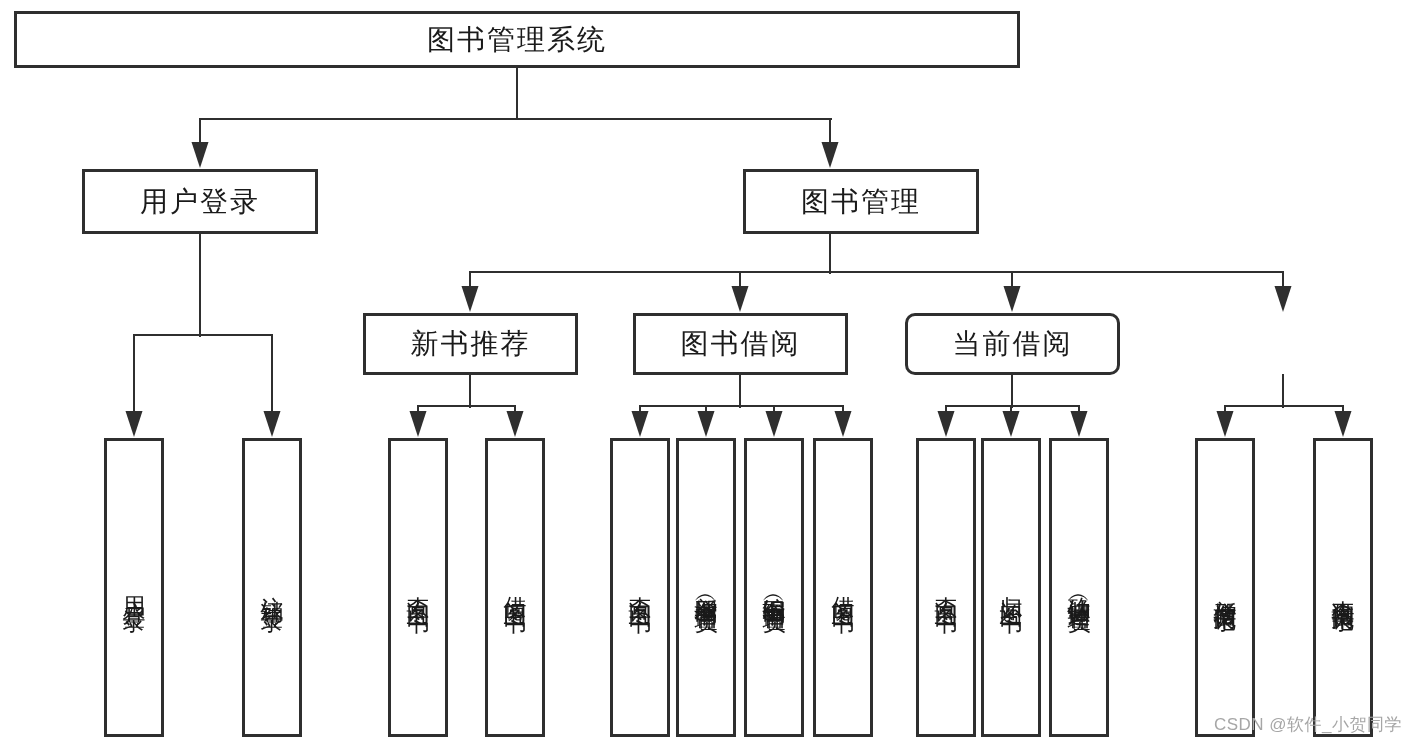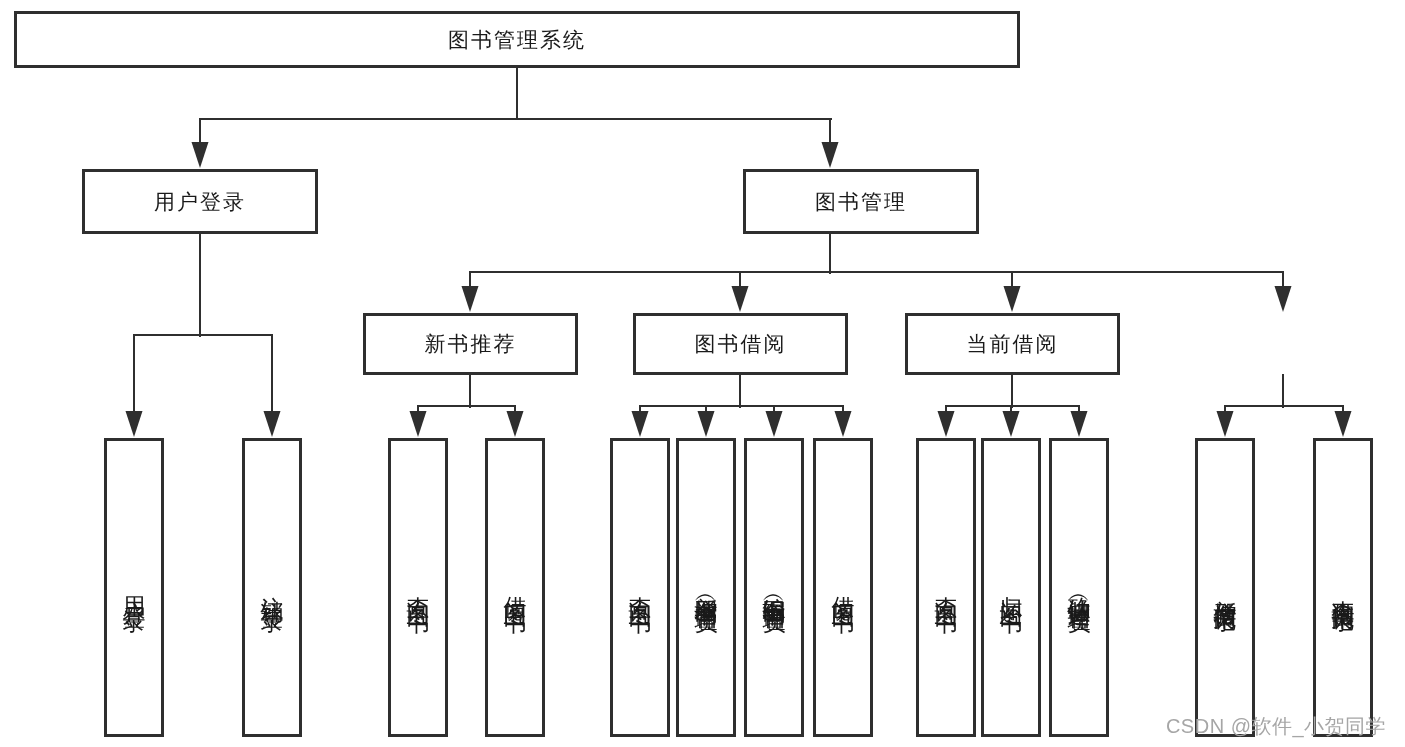--- a/index.html
+++ b/index.html
@@ -30,43 +30,43 @@
   }
   .connector polygon { fill: var(--line); }
 
   .node {
     position: absolute;
     border: 3px solid var(--line);
     background: var(--background);
     display: flex;
     align-items: center;
     justify-content: center;
-    font-size: 21px;
+    font-size: 28px;
     letter-spacing: 2px;
     color: var(--text);
     white-space: nowrap;
   }
 
   .node.leaf {
     writing-mode: vertical-lr;
     text-orientation: mixed;
     font-size: 23px;
     letter-spacing: 5px;
     line-height: 1;
     white-space: normal;
   }
   .node.leaf.long { letter-spacing: 2px; }
 
   .watermark {
     position: absolute;
     left: 1150px;
     top: 713px;
     width: 252px;
-    text-align: center;
-    font-size: 20px;
+    text-align: right;
+    font-size: 17px;
     color: var(--watermark);
     letter-spacing: 0.5px;
   }
 </style>
 </head>
 <body>
 
 <div class="canvas">
 
   <svg class="connector" width="1405" height="747" viewBox="0 0 1405 747" aria-hidden="true">
@@ -131,21 +131,21 @@
     <polygon points="1334.5,411 1351.5,411 1343,437"></polygon>
   </svg>
 
   <div class="node root" style="left:14px; top:11px; width:1006px; height:57px;">图书管理系统</div>
 
   <div class="node" style="left:82px; top:169px; width:236px; height:65px;">用户登录</div>
   <div class="node" style="left:712px; top:169px; width:236px; height:65px;margin-left:31px;">图书管理</div>
 
   <div class="node" style="left:363px; top:313px; width:215px; height:62px;">新书推荐</div>
   <div class="node" style="left:633px; top:313px; width:215px; height:62px;">图书借阅</div>
-  <div class="node" style="left:905px; top:313px; width:215px; height:62px;">当前借阅</div>
+  <div class="node" style="left:905px; top:313px; width:215px; height:62px;border-radius:10px;">当前借阅</div>
 
   <div class="node leaf" style="left:104px; top:438px; width:60px; height:299px;">用户登录</div>
   <div class="node leaf" style="left:242px; top:438px; width:60px; height:299px;">注销登录</div>
 
   <div class="node leaf" style="left:388px; top:438px; width:60px; height:299px;">查询图书</div>
   <div class="node leaf" style="left:485px; top:438px; width:60px; height:299px;">借阅图书</div>
 
   <div class="node leaf" style="left:610px; top:438px; width:60px; height:299px;">查询图书</div>
   <div class="node leaf long" style="left:676px; top:438px; width:60px; height:299px;">新增图书（管理员）</div>
   <div class="node leaf long" style="left:744px; top:438px; width:60px; height:299px;">编辑图书（管理员）</div>

